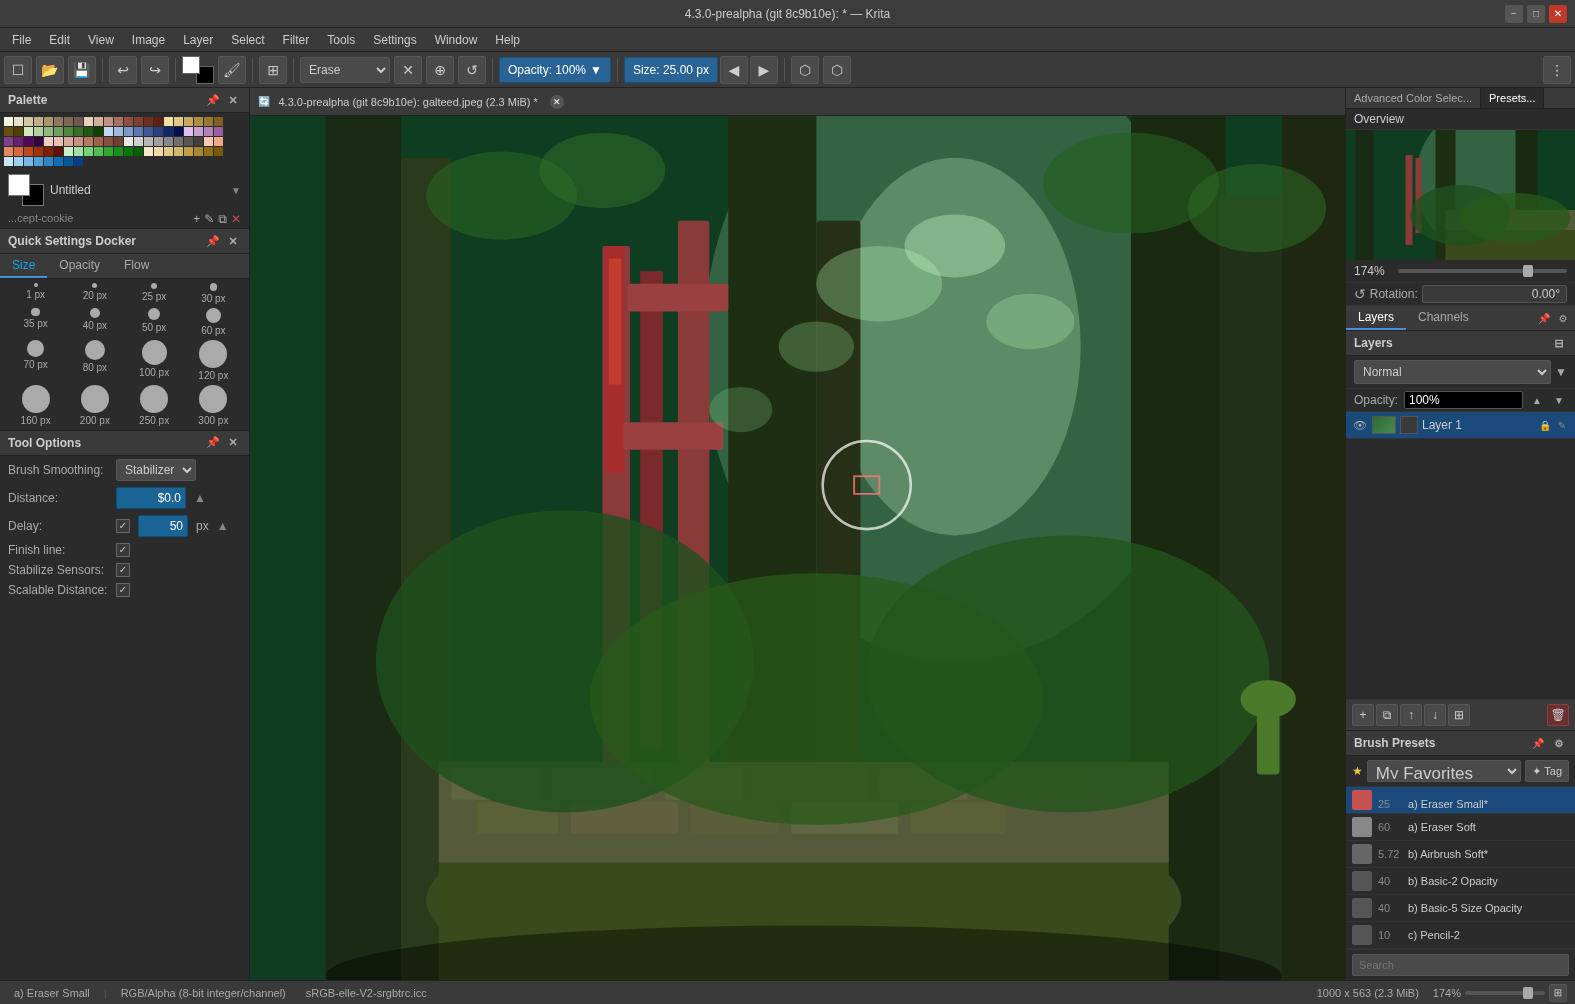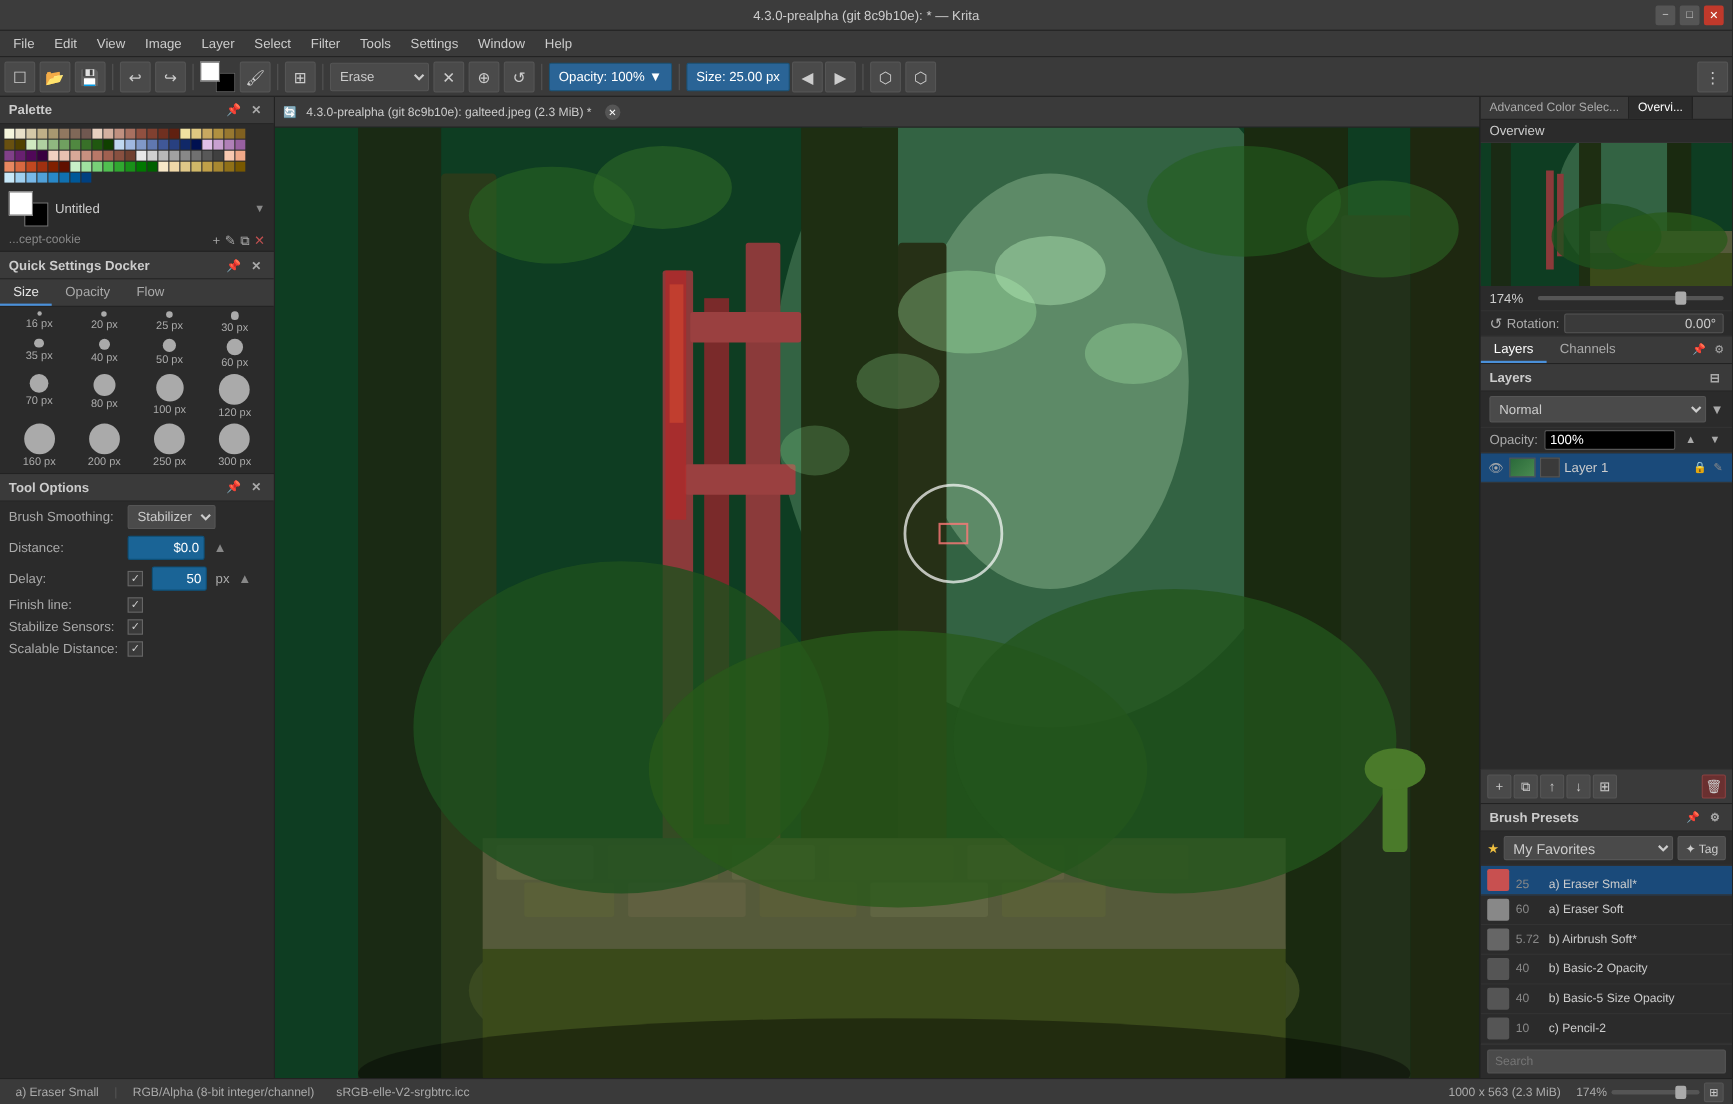--- a/index.html
+++ b/index.html
@@ -189,21 +189,21 @@
       border-bottom: 1px solid #222;
     }
     .tab {
       padding: 4px 12px;
       cursor: pointer;
       font-size: 12px;
       color: #aaa;
       border-bottom: 2px solid transparent;
     }
     .tab.active {
-      color: #e5e5e5;
+      color: #0ea5e9;
       border-bottom: 2px solid #4a90d9;
     }
     .brush-sizes-grid {
       padding: 4px 8px;
       display: grid;
       grid-template-columns: repeat(4, 1fr);
       gap: 4px;
     }
     .brush-size-item {
       display: flex;
@@ -573,21 +573,21 @@
       padding: 4px 6px;
       gap: 4px;
       background: #2b2b2b;
       border-bottom: 1px solid #333;
     }
     .presets-dropdown {
       background: #4a4a4a;
       border: 1px solid #555;
       color: #ccc;
       padding: 2px 4px;
-      font-size: 13px;
+      font-size: 17px;
       height: 22px;
       border-radius: 2px;
       flex: 1;
     }
     .tag-btn {
       background: #4a4a4a;
       border: 1px solid #555;
       color: #ccc;
       padding: 2px 6px;
       font-size: 11px;
@@ -891,21 +891,21 @@
         </div>
       </div>
       <div class="tab-bar">
         <div class="tab active">Size</div>
         <div class="tab">Opacity</div>
         <div class="tab">Flow</div>
       </div>
       <div class="brush-sizes-grid" id="brush-sizes-container">
       <div class="brush-size-item">
             <div class="brush-circle" style="width: 4px; height: 4px;"></div>
-            <span class="brush-label">16 px</span>
+            <span class="brush-label">1 px</span>
           </div>
           <div class="brush-size-item">
             <div class="brush-circle" style="width: 5px; height: 5px;"></div>
             <span class="brush-label">20 px</span>
           </div>
           <div class="brush-size-item">
             <div class="brush-circle" style="width: 6.25px; height: 6.25px;"></div>
             <span class="brush-label">25 px</span>
           </div>
           <div class="brush-size-item">
@@ -1087,21 +1087,21 @@
         <circle cx="490" cy="310" r="35" stroke="rgba(255,255,255,0.7)" stroke-width="2" fill="none"></circle>
         <rect x="480" y="303" width="20" height="14" stroke="rgba(255,120,120,0.8)" stroke-width="1.5" fill="none"></rect>
       </svg>
     </div>
   </div>
 
   <div id="right-panel">
 
     <div id="right-top-tabs">
       <div class="right-tab">Advanced Color Selec...</div>
-      <div class="right-tab active">Overvi...</div>
+      <div class="right-tab active">Presets...</div>
     </div>
 
     <div style="padding:3px 8px;background:#2b2b2b;font-size:12px;color:#ccc;border-bottom:1px solid #333;">
       <span>Overview</span>
     </div>
 
     <div id="overview-image">
       <svg width="100%" height="130" viewBox="0 0 230 130" preserveAspectRatio="xMidYMid slice">
         <rect width="230" height="130" fill="#0e3d22"></rect>
         <ellipse cx="130" cy="50" rx="60" ry="70" fill="rgba(200,255,200,0.2)"></ellipse>

